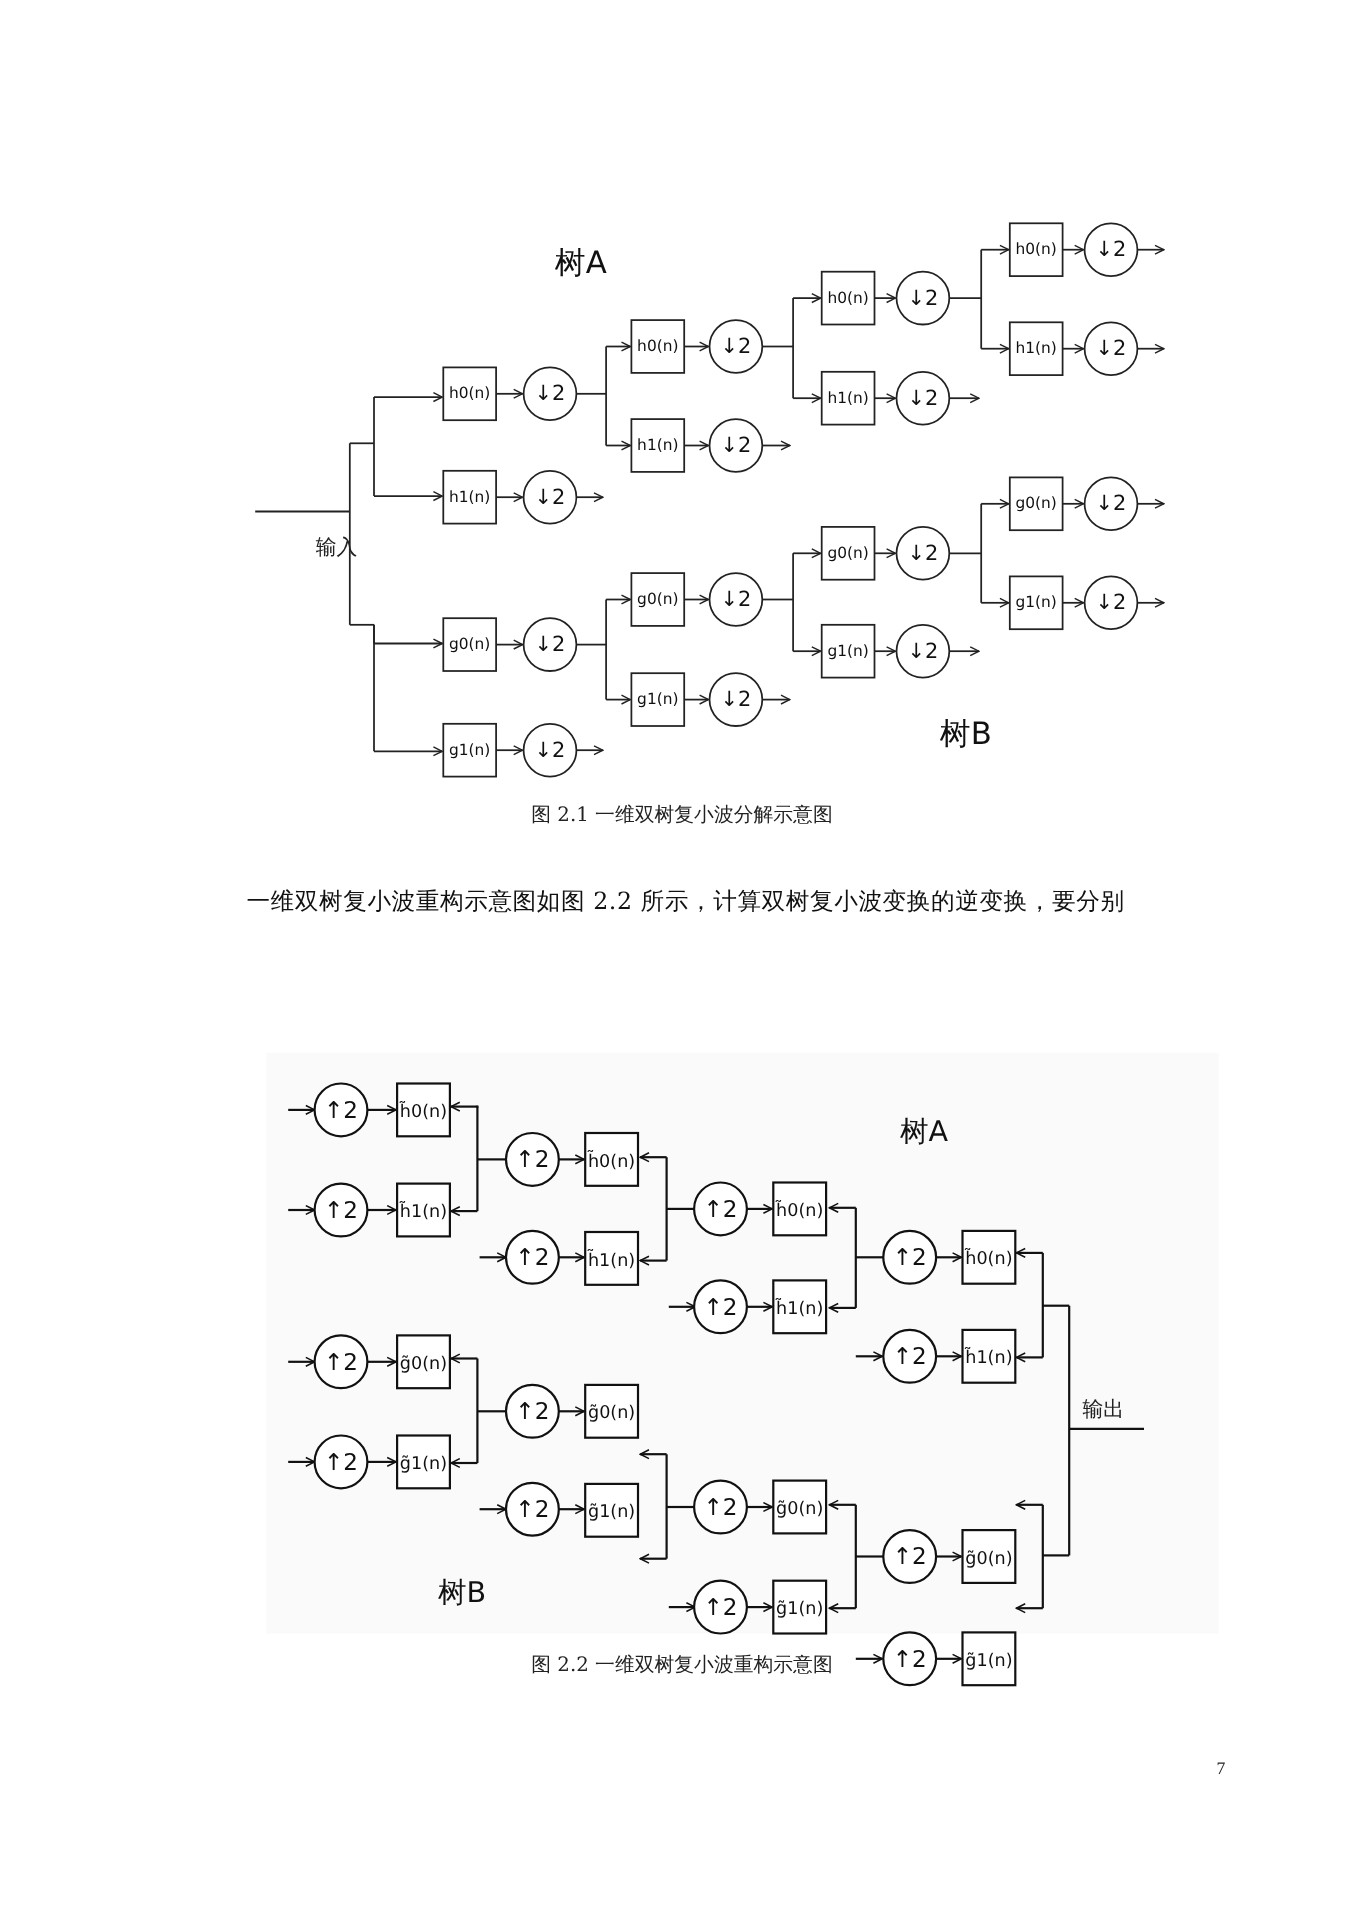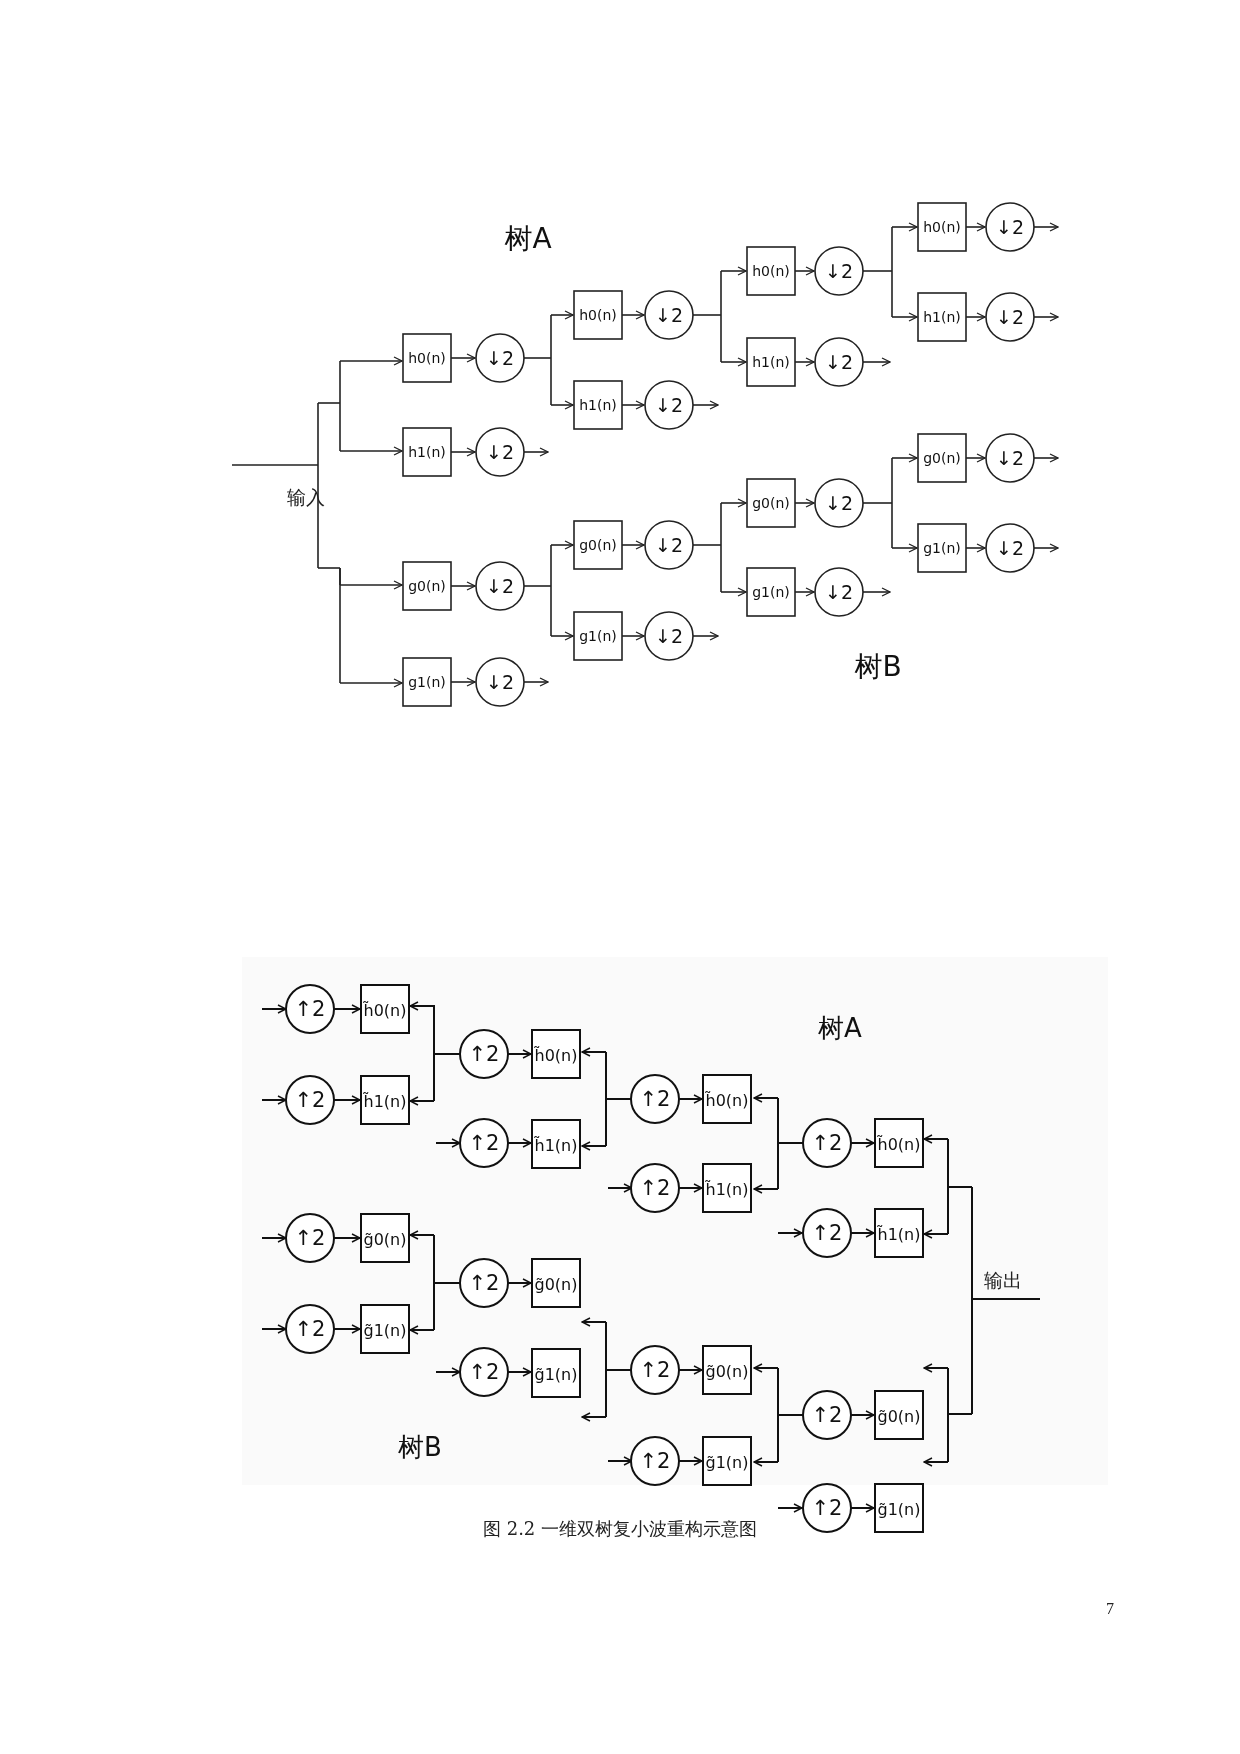--- a/index.html
+++ b/index.html
@@ -183,22 +183,24 @@
       <text x="1010" y="227">↓2</text>
       <text x="1010" y="317">↓2</text>
       <text x="1010" y="458">↓2</text>
       <text x="1010" y="548">↓2</text>
     </g>
     <text x="528" y="248" font-size="28" fill="#111" text-anchor="middle">树A</text>
     <text x="878" y="676" font-size="28" fill="#111" text-anchor="middle">树B</text>
     <text x="306" y="504" font-size="19" fill="#222" text-anchor="middle">输入</text>
   </svg>
 
+  <div class="caption" style="top:728px;">图 2.1  一维双树复小波分解示意图</div>
 
   <div class="para" style="top:800px;">
+    <div><span class="indent"></span><span>一维双树复小波重构示意图如图 2.2 所示，计算双树复小波变换的逆变换，要分别</span></div>
   </div>
 
   <svg class="fig" width="1240" height="1754" viewBox="0 0 1240 1754" xmlns="http://www.w3.org/2000/svg" style="pointer-events:none;">
     <defs>
       <marker id="arr2" markerWidth="10" markerHeight="10" refX="9" refY="5" orient="auto" markerUnits="userSpaceOnUse">
         <path d="M1,1 L9,5 L1,9" fill="none" stroke="#111" stroke-width="1.4"></path>
       </marker>
     </defs>
     <rect x="242" y="957" width="866" height="528" fill="#fafafa"></rect>
 
@@ -347,16 +349,16 @@
       <text x="899" y="1144">h̃0(n)</text>
       <text x="899" y="1234">h̃1(n)</text>
       <text x="899" y="1416">g̃0(n)</text>
       <text x="899" y="1509">g̃1(n)</text>
     </g>
     <text x="840" y="1037" font-size="26" fill="#111" text-anchor="middle">树A</text>
     <text x="420" y="1456" font-size="26" fill="#111" text-anchor="middle">树B</text>
     <text x="1003" y="1287" font-size="19" fill="#222" text-anchor="middle">输出</text>
   </svg>
 
-  <div class="caption" style="top:1501px;margin-top:16px;">图 2.2  一维双树复小波重构示意图</div>
+  <div class="caption" style="top:1501px;">图 2.2  一维双树复小波重构示意图</div>
 
   <div class="pageno">7</div>
 </div>
 
 </body></html>

